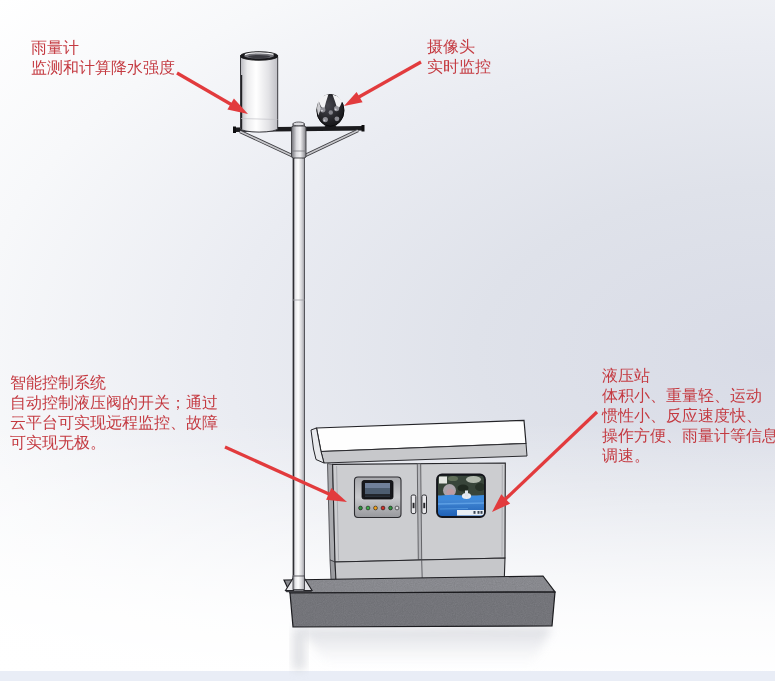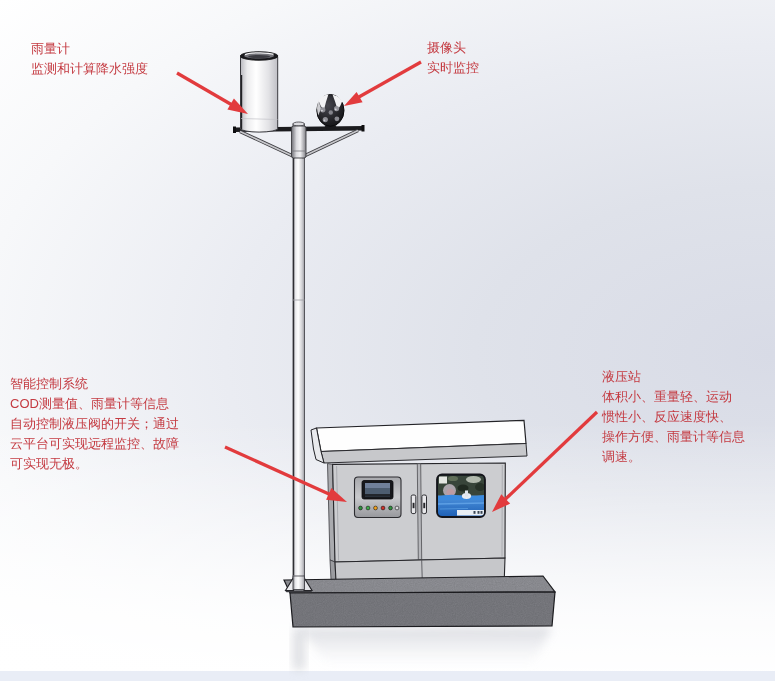--- a/index.html
+++ b/index.html
@@ -10,23 +10,24 @@
   #viewport{
     position:absolute;left:0;top:0;width:775px;height:681px;
     background:
       linear-gradient(to top, rgba(255,255,255,1) 0%, rgba(255,255,255,0.85) 10%, rgba(255,255,255,0) 38%),
       radial-gradient(1000px 560px at 100% 52%, #d8dbe6 0%, #dfe2ea 30%, #eaecf2 55%, #f7f8fa 80%, #ffffff 100%);
   }
   #scene{position:absolute;left:0;top:0;}
   .callout{
     position:absolute;
     color:#c43a41;
-    font-size:13px;
+    font-size:16px;
     line-height:20px;
     white-space:nowrap;
+    font-family:Liberation Mono, monospace;
   }
   .callout .t{display:block;}
 </style>
 </head>
 <body>
 
 <div id="viewport">
 
   <svg id="scene" width="775" height="681" viewBox="0 0 775 681">
     <defs>
@@ -252,21 +253,20 @@
     <span class="t">监测和计算降水强度</span>
   </div>
 
   <div class="callout" style="left:427px;top:38px;">
     <span class="t">摄像头</span>
     <span class="t">实时监控</span>
   </div>
 
   <div class="callout" style="left:10px;top:374px;">
     <span class="t">智能控制系统</span>
-    <span class="t">COD测量值、雨量计等信息</span>
     <span class="t">自动控制液压阀的开关；通过</span>
     <span class="t">云平台可实现远程监控、故障</span>
     <span class="t">可实现无极。</span>
   </div>
 
   <div class="callout" style="left:602px;top:367px;">
     <span class="t">液压站</span>
     <span class="t">体积小、重量轻、运动</span>
     <span class="t">惯性小、反应速度快、</span>
     <span class="t">操作方便、雨量计等信息</span>

